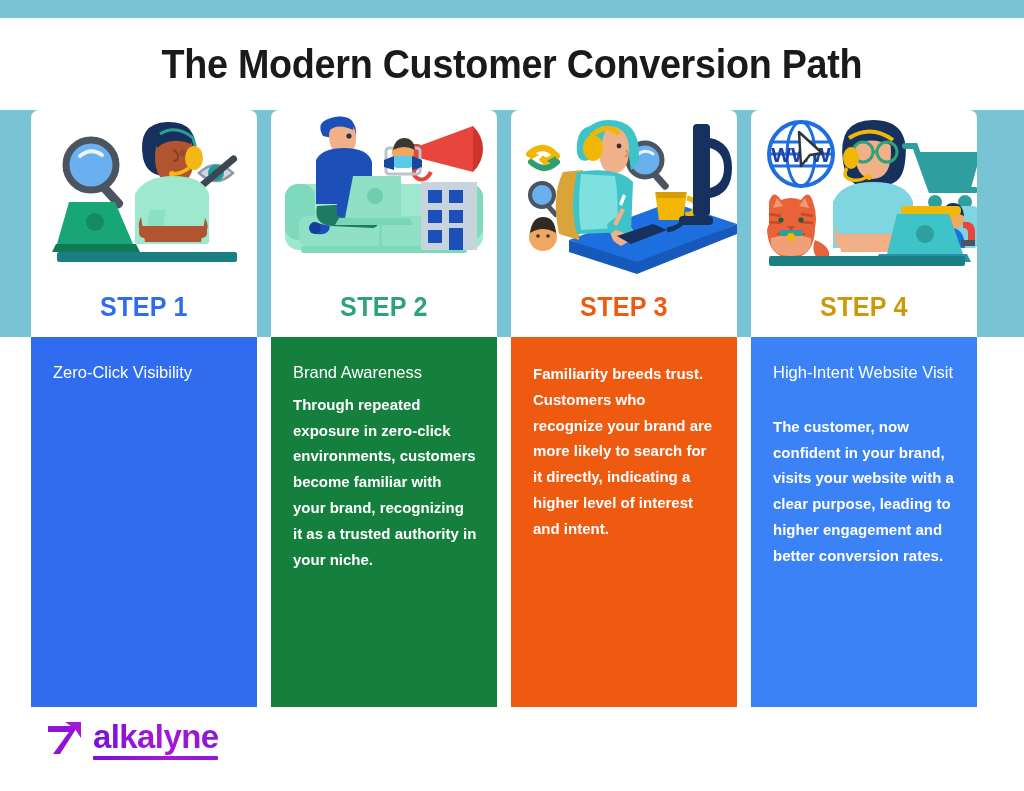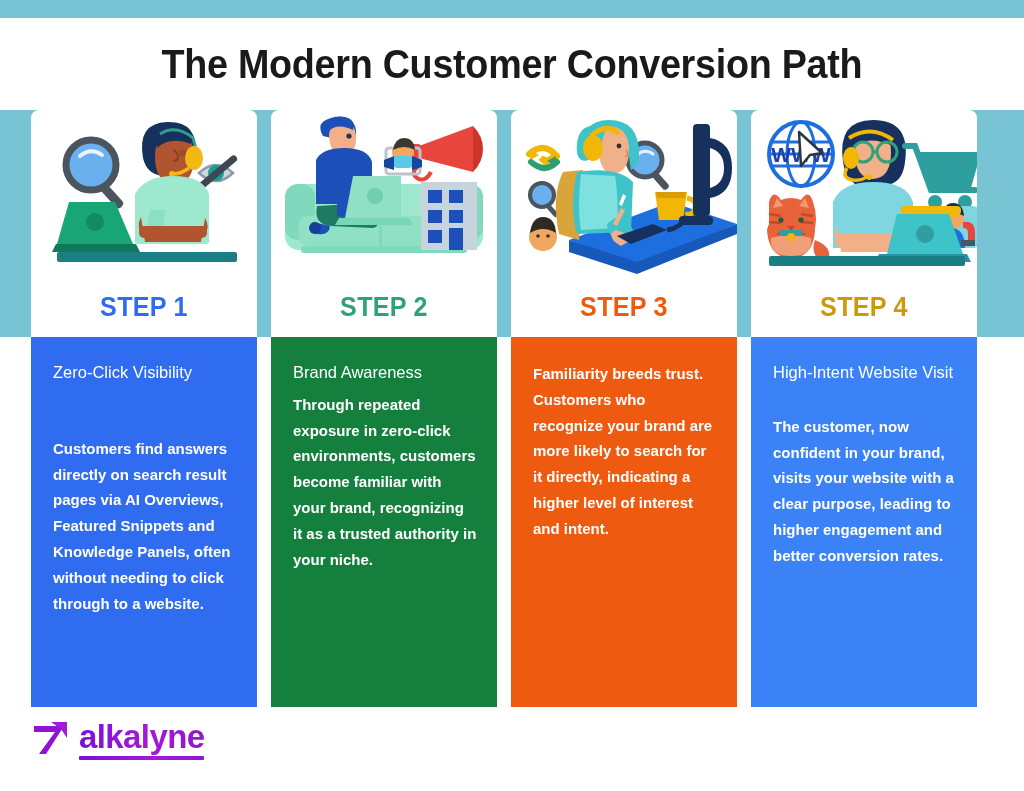--- a/index.html
+++ b/index.html
@@ -78,21 +78,21 @@
   .body-text {
     font-size: 15px; line-height: 1.72; color: #ffffff; font-weight: bold;
   }
   .c1 .body-text { margin-top: 52px; }
   .c2 .body-text { }
   .c3 .body-text { }
   .c4 .body-text { margin-top: 30px; }
 
   
   .footer {
-    position: absolute; left: 31px; top: 718px;
+    position: absolute; left: 45px; top: 718px;
     display: flex; align-items: center; gap: 8px; justify-content: space-between;
   }
   .logo-word {
     font-size: 33px; font-weight: bold; letter-spacing: -0.6px;
     color: #8b16d6;
     background: linear-gradient(90deg,#7a0fd8 0%, #a41ad6 55%, #8f16d4 100%);
     -webkit-background-clip: text; background-clip: text;
     -webkit-text-fill-color: transparent;
     position: relative; padding-bottom: 4px;
   }
@@ -153,21 +153,20 @@
               <circle cx="64" cy="112" r="9" fill="#148a61"></circle>
               <path d="M25 134 l80 0 l4 8 l-88 0z" fill="#0f7a58"></path>
             </g>
             <rect x="26" y="142" width="180" height="10" rx="2" fill="#1a7e82"></rect>
           </svg>
         </div>
         <div class="step-label">STEP 1</div>
       </div>
       <div class="card-body">
         <div class="body-title">Zero-Click Visibility</div>
-        <div class="body-text">Customers find answers directly on search result pages via AI Overviews, Featured Snippets and Knowledge Panels, often without needing to click through to a website.</div>
       </div>
     </div>
 
     <div class="col c2">
       <div class="card-top">
         <div class="illus">
           <svg width="226" height="168" viewBox="0 0 226 168">
             <g>
               <path d="M148 36 l54 -20 l0 46 l-54 -14z" fill="#e8453c"></path>
               <path d="M202 16 l0 46 q10 -10 10 -23 q0 -13 -10 -23z" fill="#cf342c"></path>

